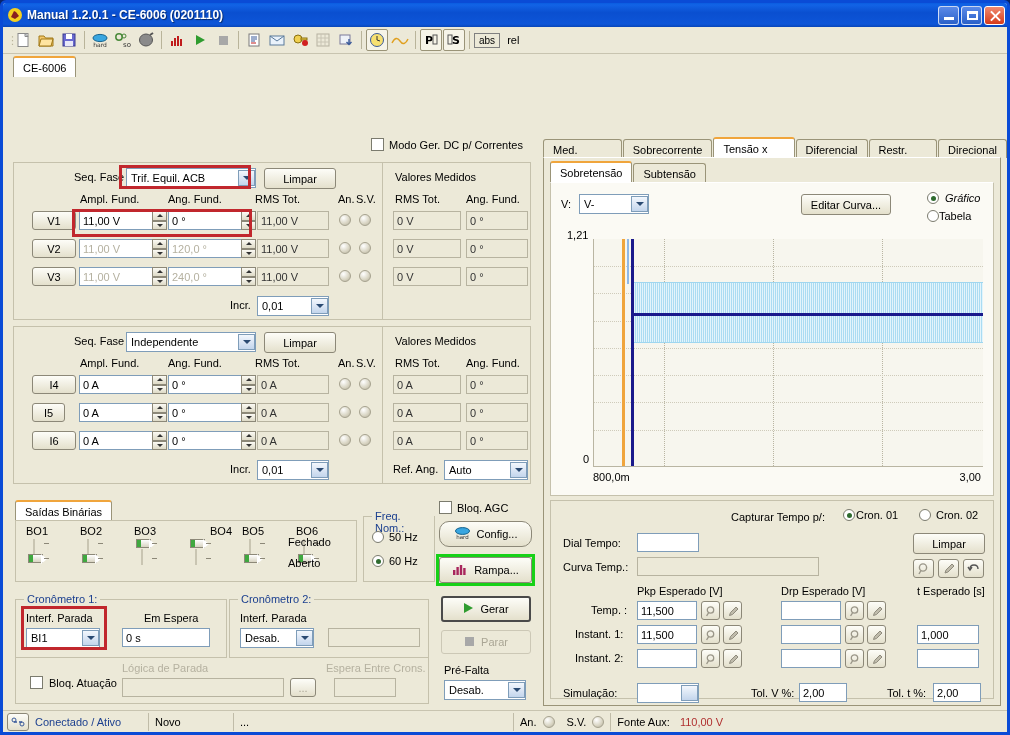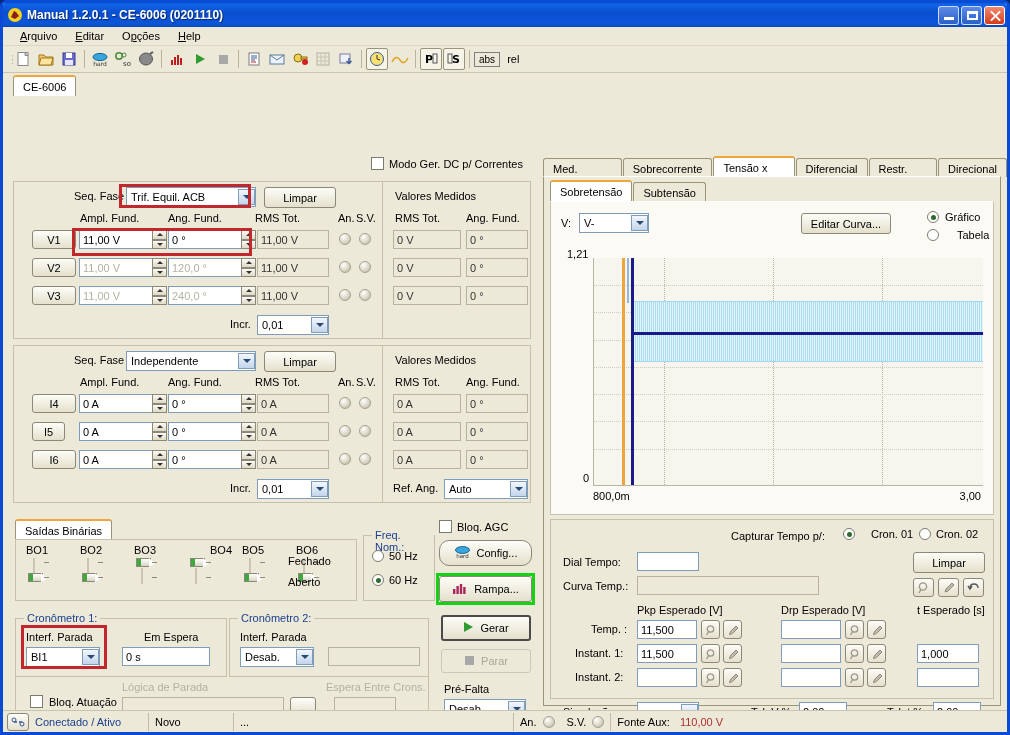--- a/index.html
+++ b/index.html
@@ -131,26 +131,20 @@
       </span>
     <span class="winbtn">
         <i style="left:5px;top:4px;width:11px;height:9px;background:transparent;border:2px solid #fff;border-top-width:3px;"></i>
       </span>
     <span class="winbtn close">
       <i style="left:4px;top:8px;width:13px;height:2px;transform:rotate(45deg);"></i>
       <i style="left:4px;top:8px;width:13px;height:2px;transform:rotate(-45deg);"></i>
     </span>
   </div>
 
-  <div class="menubar">
-    <span><u>A</u>rquivo</span>
-    <span><u>E</u>ditar</span>
-    <span>O<u>p</u>ções</span>
-    <span><u>H</u>elp</span>
-  </div>
 
   <div class="toolbar">
     <span style="width:4px;color:#b9b49a;">⋮</span>
     <span class="tbtn">
         <svg width="16" height="16">
           <rect x="3" y="1.5" width="10" height="13" fill="#fff" stroke="#8a8a8a"></rect>
           <path d="M10 1.5 L13 4.5 L10 4.5Z" fill="#dfe6ef" stroke="#8a8a8a"></path>
         </svg>
       </span>
     <span class="tbtn">
@@ -689,27 +683,27 @@
 
         <div class="grp" style="position:absolute;left:6px;top:24px;right:6px;height:314px;background:#fbfaf4;border-top-color:#fff;">
           <div class="lbl" style="position:absolute;left:10px;top:15px;">V:</div>
           <div class="cmb" style="position:absolute;left:28px;top:11px;width:70px;">
             <span class="cap">V-</span>
             <span class="cbtn">
                 <i class="arrow-dn"></i>
               </span>
           </div>
           <div class="btn" style="position:absolute;left:250px;top:11px;width:90px;">Editar Curva...</div>
-          <div style="position:absolute;left:376px;top:9px;display:flex;align-items:center;gap:6px;">
+          <div style="position:absolute;left:376px;top:9px;display:flex;align-items:center;gap:6px;font-style:italic;">
             <span class="radio on">
                 <i></i>
               </span>
             <span class="lbl">Gráfico</span>
           </div>
-          <div style="position:absolute;left:376px;top:27px;display:flex;gap:18px;">
+          <div style="position:absolute;left:376px;top:27px;display:flex;gap:0;">
             <span class="radio"></span>
             <span class="lbl">Tabela</span>
           </div>
 
           <div class="chartwrap" style="left:6px;top:48px;right:6px;bottom:6px;">
             <div class="lbl" style="position:absolute;left:10px;top:-2px;">1,21</div>
             <div class="lbl" style="position:absolute;left:26px;bottom:24px;">0</div>
             <div class="lbl" style="position:absolute;left:36px;bottom:6px;">800,0m</div>
             <div class="lbl" style="position:absolute;right:6px;bottom:6px;">3,00</div>
 
@@ -733,21 +727,21 @@
               <div class="vline" style="left:7.2%;width:3px;background:#f0a53c;"></div>
 
               <div class="vline" style="left:9.5%;width:3px;background:#1a1a8c;"></div>
               <div class="vline" style="left:8.6%;width:2px;background:#8fb8e8;top:0;height:20%;"></div>
             </div>
           </div>
         </div>
 
         <div class="grp" style="position:absolute;left:6px;top:342px;right:6px;bottom:6px;text-align:right;">
           <div class="lbl" style="position:absolute;left:180px;top:10px;">Capturar Tempo p/:</div>
-          <div style="position:absolute;left:292px;top:8px;display:flex;align-items:center;gap:16px;">
+          <div style="position:absolute;left:292px;top:8px;display:flex;align-items:center;gap:1px;">
             <span class="radio on">
                 <i></i>
               </span>
             <span class="lbl">Cron. 01</span>
           </div>
           <div style="position:absolute;left:368px;top:8px;display:flex;align-items:center;gap:5px;">
             <span class="radio"></span>
             <span class="lbl">Cron. 02</span>
           </div>
 

